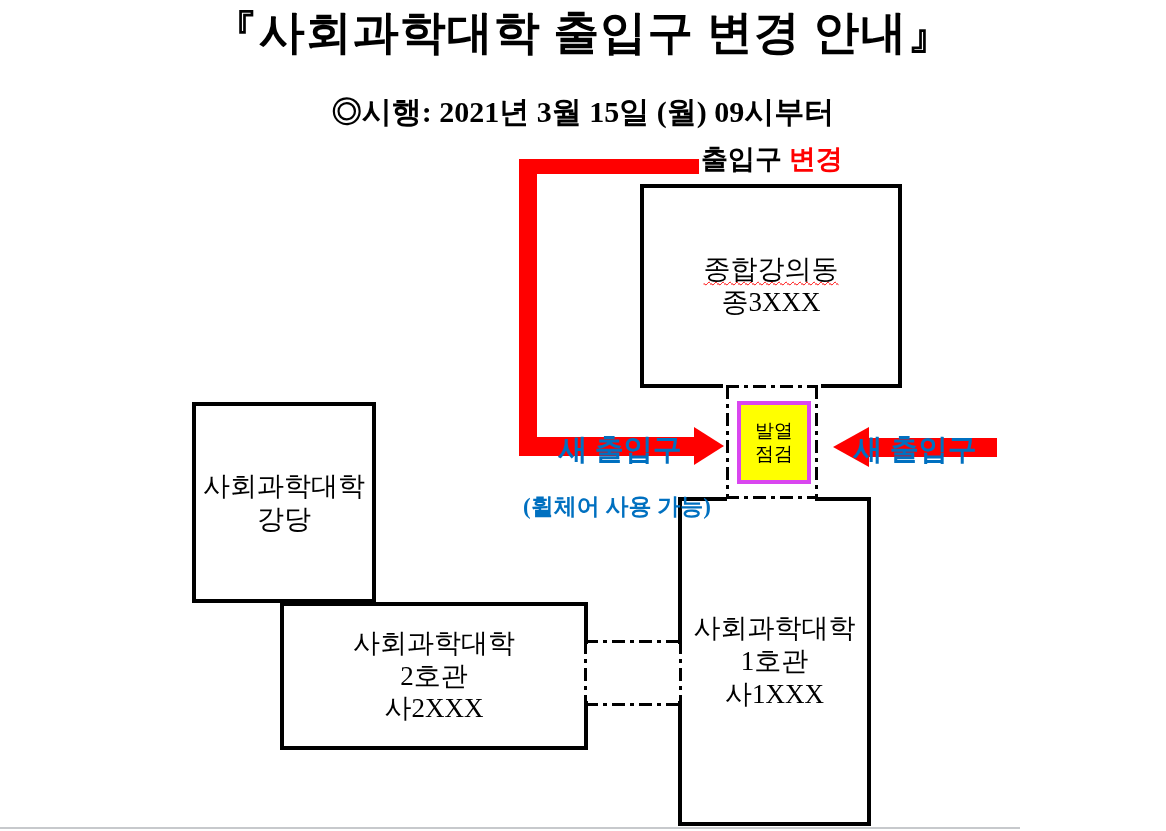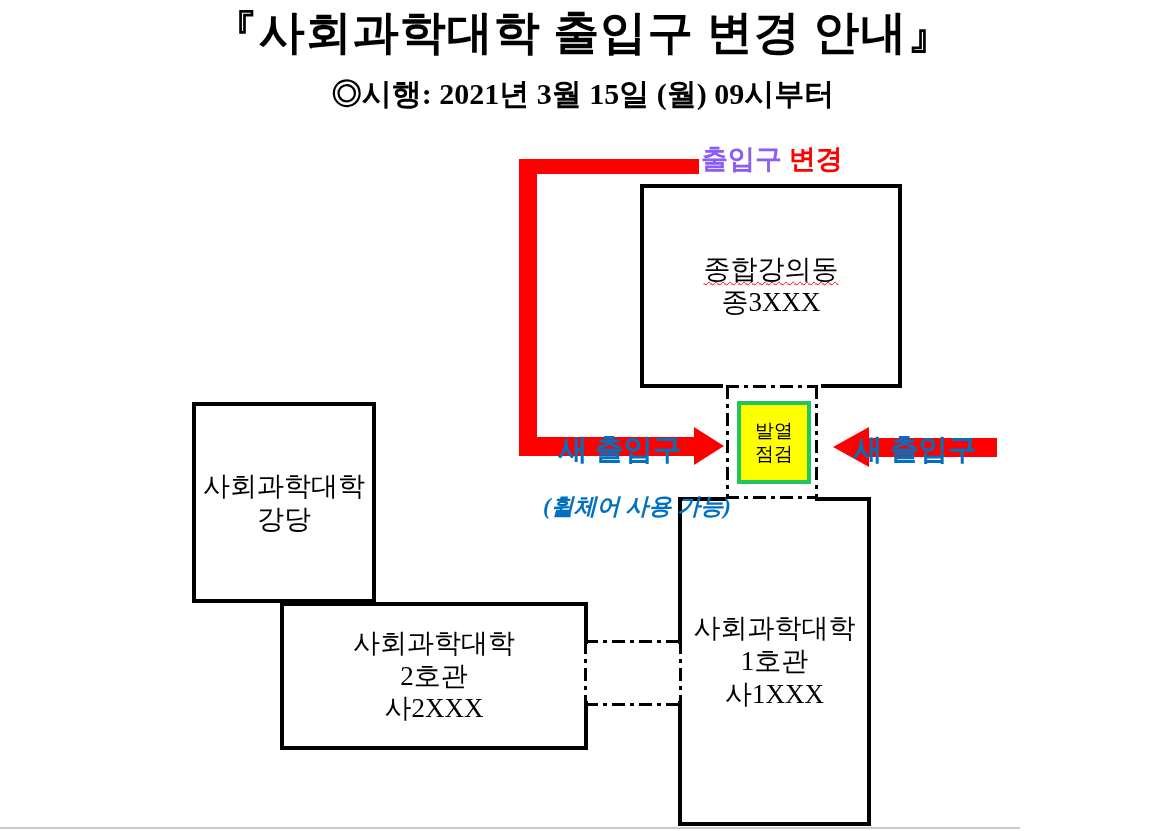--- a/index.html
+++ b/index.html
@@ -2,21 +2,21 @@
 <html><head>
 <meta charset="utf-8">
 <style>
   html,body{margin:0;padding:0;background:#ffffff;}
   #stage{
     position:relative;width:1020px;height:831px;background:#ffffff;
     overflow:hidden;font-family:"Liberation Serif", serif;color:#000;
   }
   .center-text{position:absolute;left:0;width:1166px;text-align:center;}
   .title{top:2px;font-size:46px;font-weight:bold;letter-spacing:1px;}
-  .subtitle{top:74px;font-size:30px;font-weight:bold;}
+  .subtitle{top:92px;font-size:30px;font-weight:bold;}
   .bld{
     position:absolute;border:4px solid #000;background:#fff;box-sizing:border-box;
     display:flex;flex-direction:column;align-items:center;justify-content:center;
     font-size:27px;line-height:1.22;z-index:1;
   }
   .squiggle{
     text-decoration-line:underline;text-decoration-style:wavy;
     text-decoration-color:#FF0000;text-decoration-thickness:1px;text-underline-offset:3px;
   }
   .red{position:absolute;background:#FF0000;z-index:4;}
@@ -36,25 +36,25 @@
     background:repeating-linear-gradient(to bottom,#000 0 13px,transparent 13px 18px,#000 18px 22px,transparent 22px 27px);}
   .patch{position:absolute;background:#fff;z-index:2;}
   .blue-label{
     position:absolute;color:#0070C0;font-weight:bold;text-align:center;z-index:5;
     font-size:29px;white-space:nowrap;margin-top:32px;
   }
   .change-label{
     position:absolute;font-weight:bold;font-size:27px;white-space:nowrap;z-index:5;
   }
   .change-label .w-red{color:#FF0000;margin-top:36px;}
-  .change-label .w-blue{color:#8b5cf6;}
+  .change-label .w-blue{color:#000000;}
   .wheelchair{font-size:23px;}
   .fever{
     position:absolute;left:737px;top:401px;width:74px;height:83px;background:#FFFF00;
-    border:4px solid #22c55e;box-sizing:border-box;z-index:4;
+    border:4px solid #d946ef;box-sizing:border-box;z-index:4;
     display:flex;flex-direction:column;align-items:center;justify-content:center;
     font-size:19px;line-height:1.2;text-align:center;
   }
   .bottom-rule{position:absolute;left:0;top:827px;width:1166px;height:2px;background:#c7c9cc;z-index:6;}
 </style>
 </head>
 <body>
 
 <div id="stage">
 
@@ -110,16 +110,16 @@
   <div class="dash-v" style="left:584px;top:641px;height:64px;"></div>
   <div class="dash-v" style="left:679px;top:641px;height:64px;"></div>
 
   <div class="fever">
     <div>발열</div>
     <div>점검</div>
   </div>
 
   <div class="blue-label" style="left:545px;top:398px;width:150px;">새 출입구</div>
   <div class="blue-label" style="left:840px;top:398px;width:150px;">새 출입구</div>
-  <div class="blue-label wheelchair" style="left:532px;top:459px;width:210px;font-style:italic;">(휠체어 사용 가능)</div>
+  <div class="blue-label wheelchair" style="left:512px;top:459px;width:210px;">(휠체어 사용 가능)</div>
 
   <div class="bottom-rule"></div>
 </div>
 
 </body></html>

